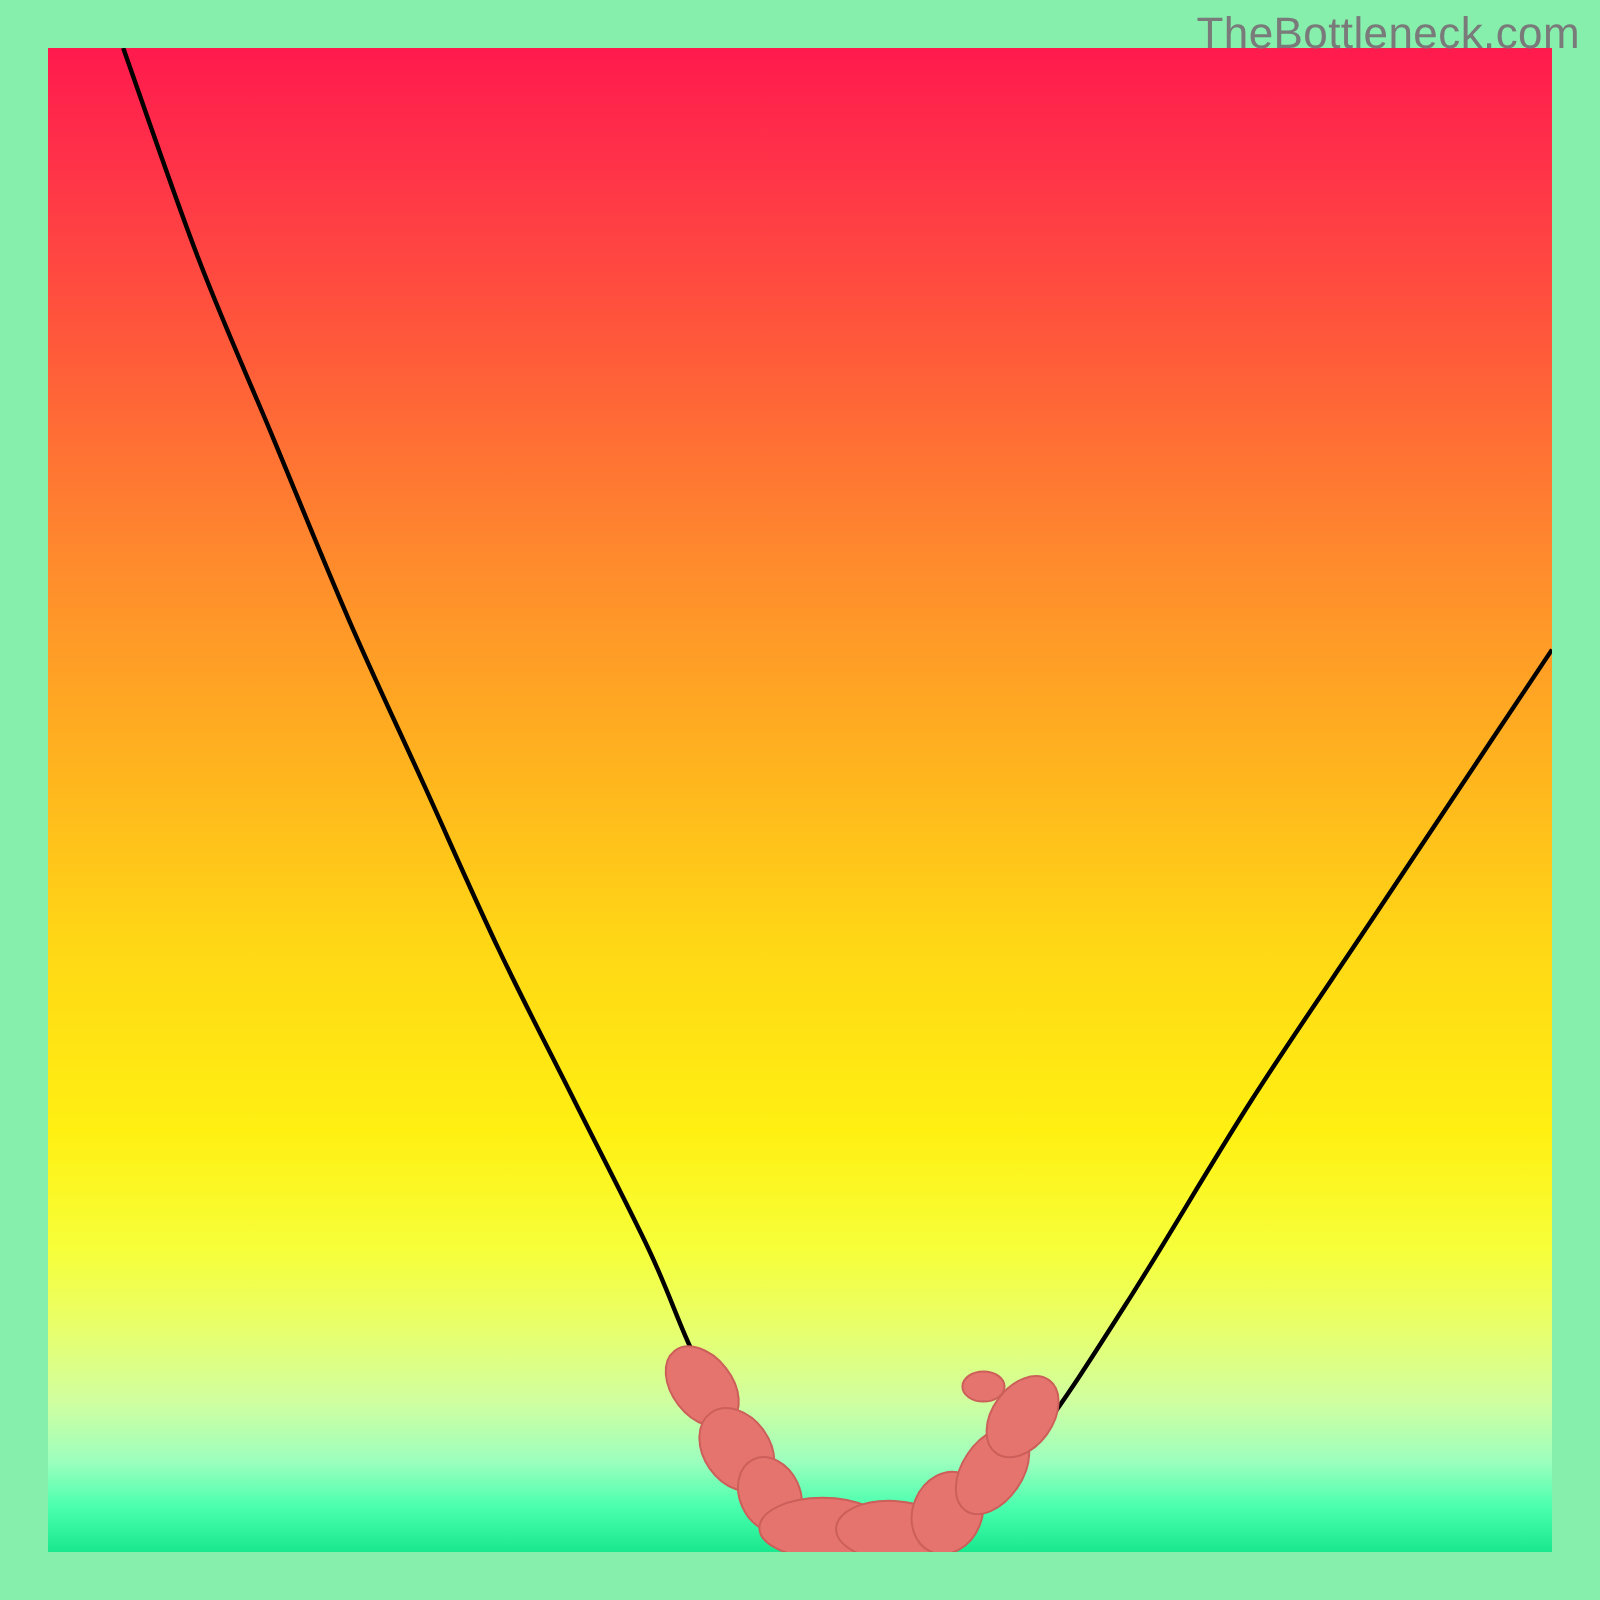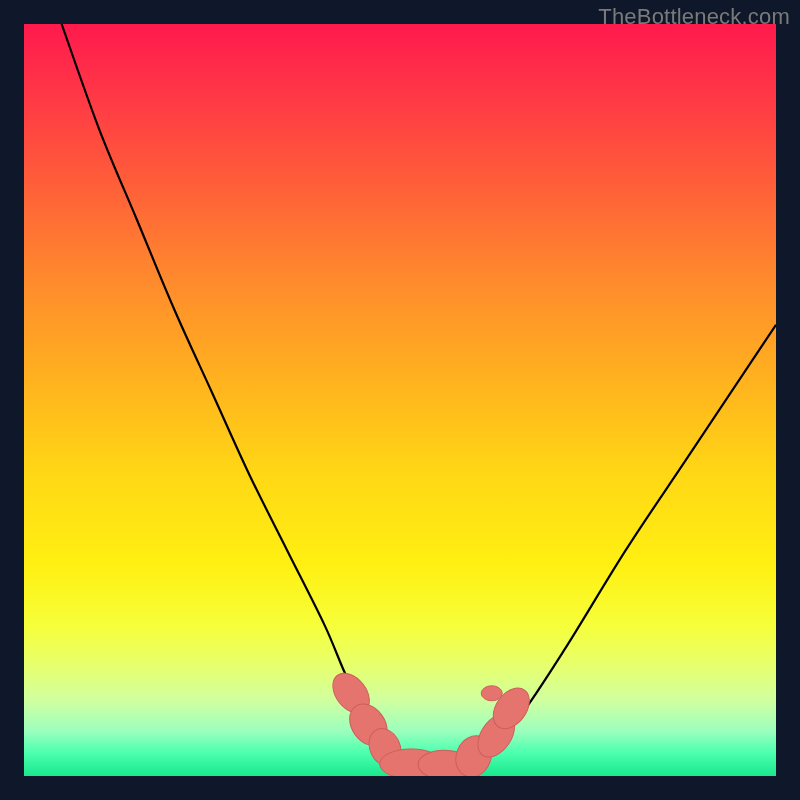--- a/index.html
+++ b/index.html
@@ -9,21 +9,21 @@
     height: 800px;
     background: #000;
     font-family: Arial, Helvetica, sans-serif;
     overflow: hidden;
   }
   .frame {
     position: absolute;
     left: 0; top: 0;
     width: 800px;
     height: 800px;
-    background: #0f172a;
+    background: #86efac;
   }
   .plot-area {
     position: absolute;
     left: 24px;
     top: 24px;
     width: 752px;
     height: 752px;
     overflow: hidden;
   }
   .gradient {

